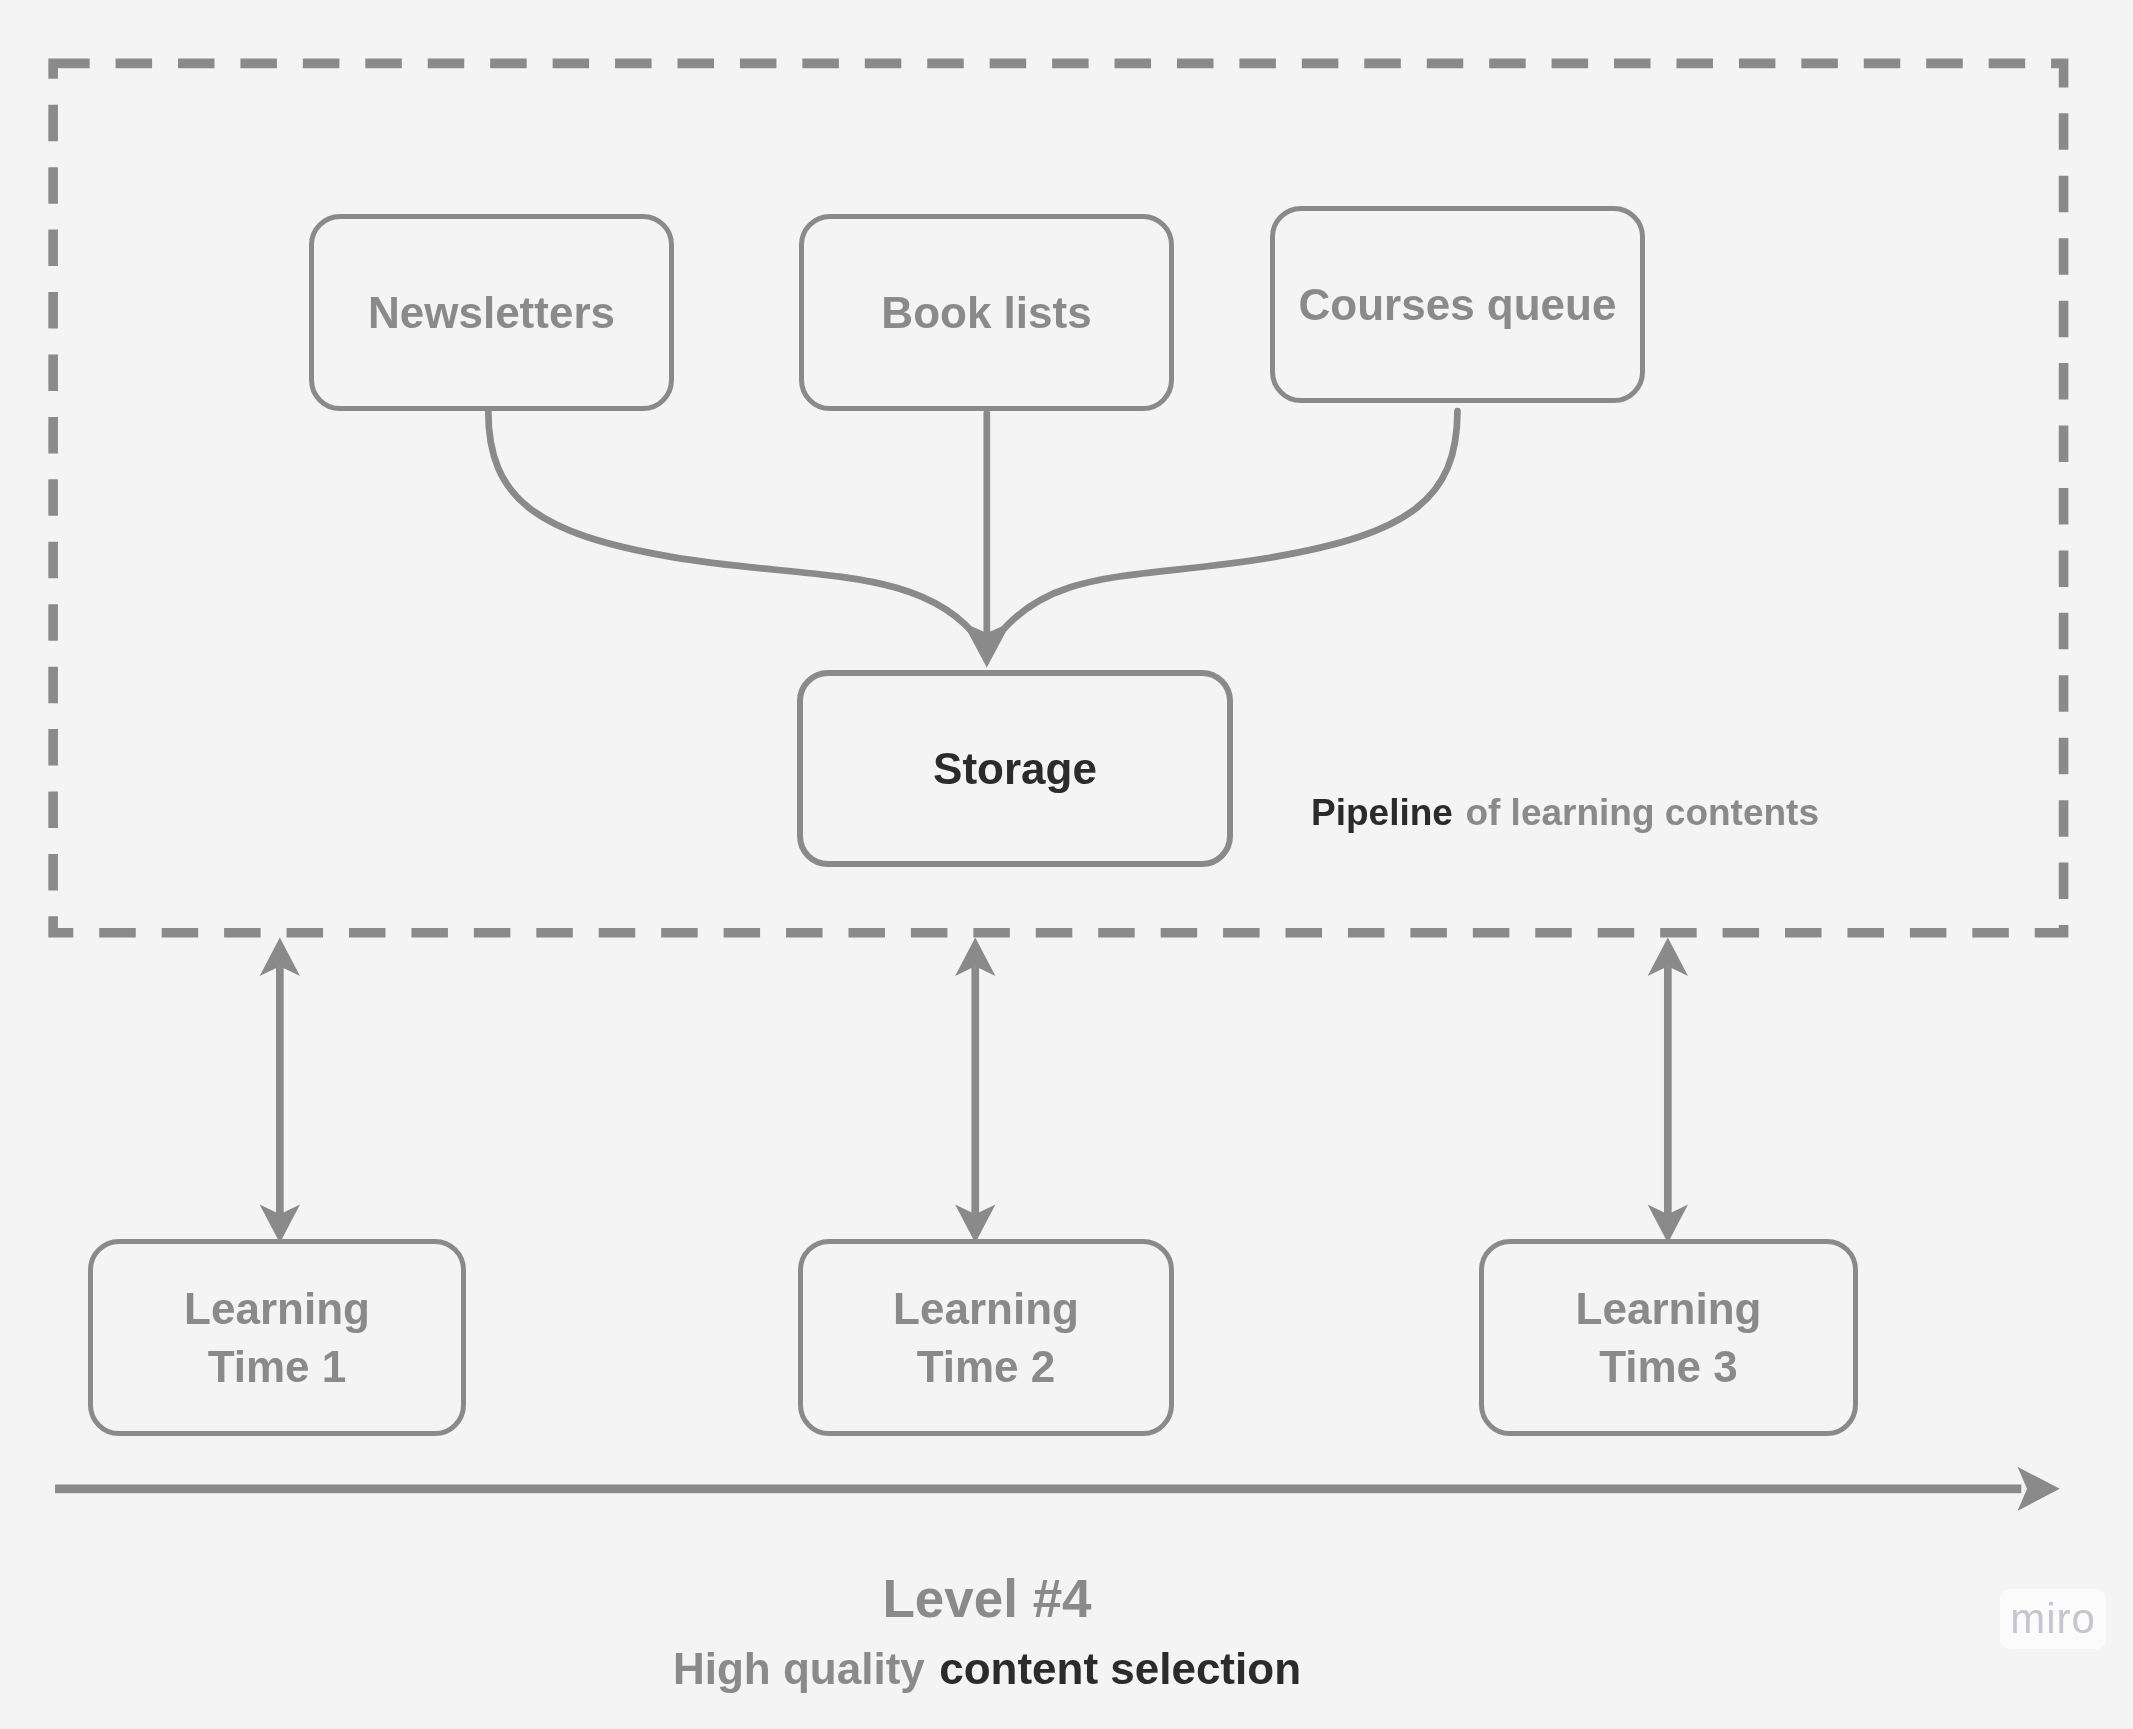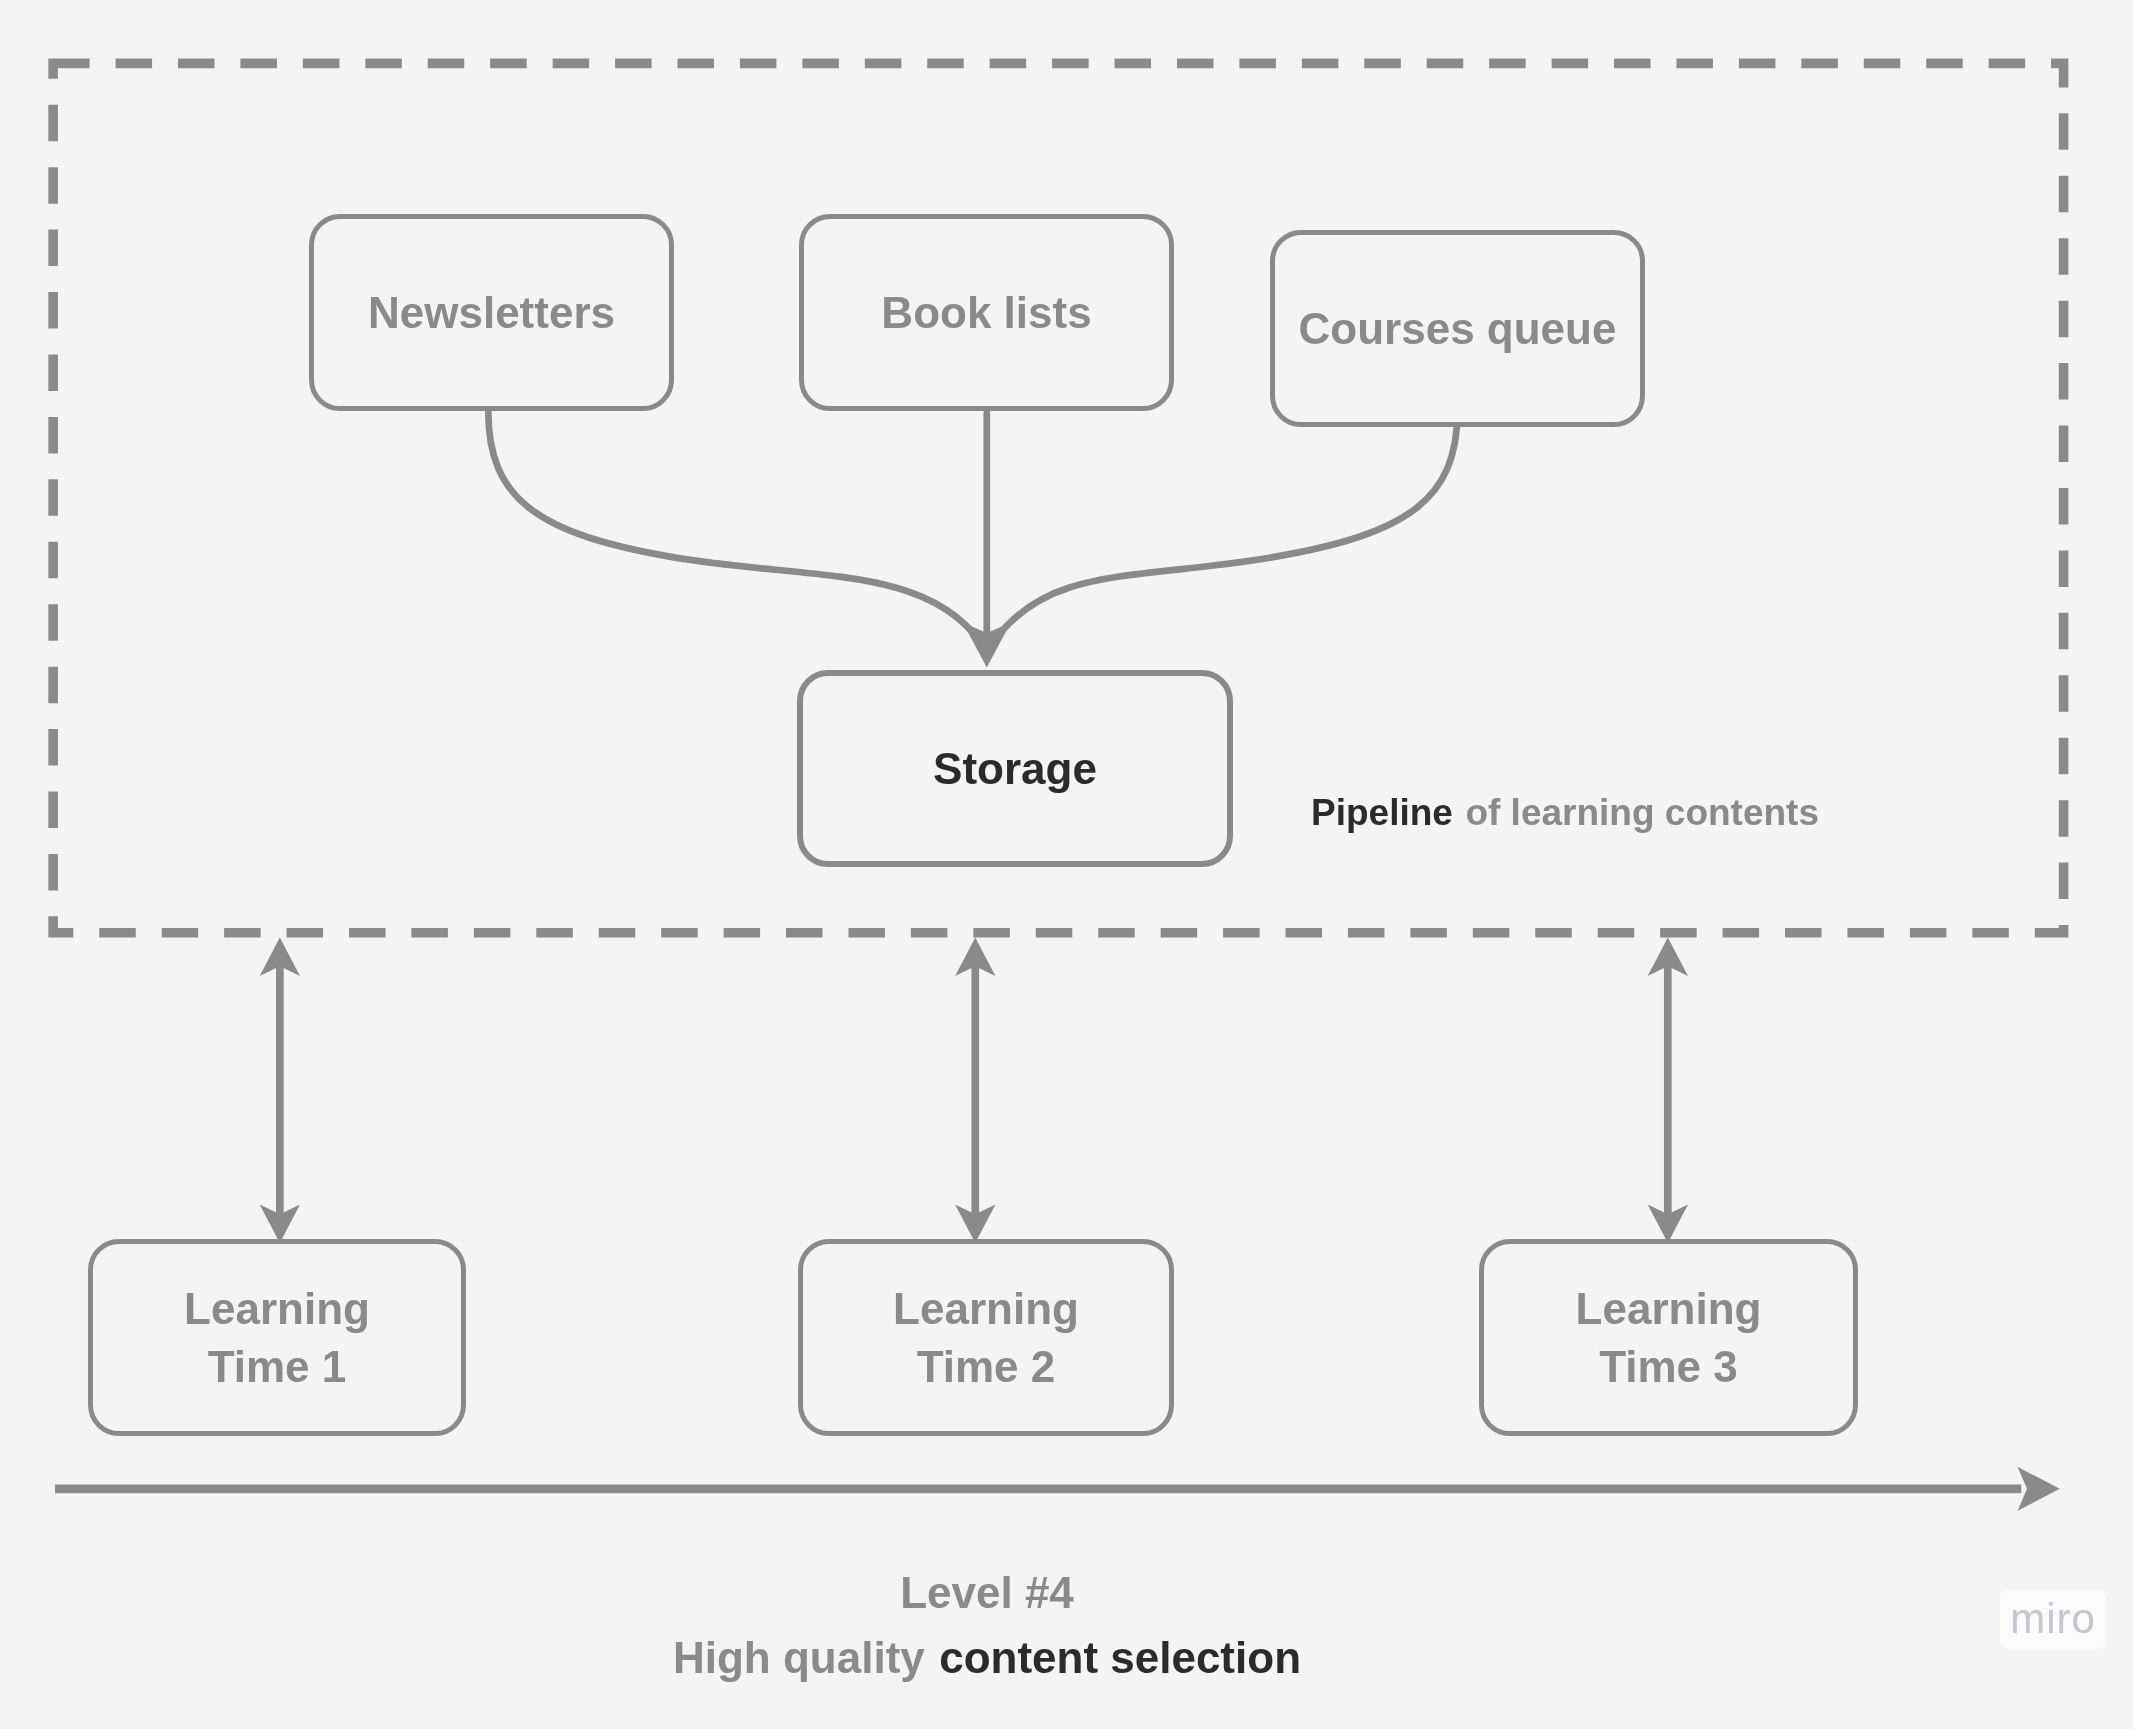--- a/index.html
+++ b/index.html
@@ -38,21 +38,21 @@
     left:1565px;top:813px;transform:translate(-50%,-50%);
     white-space:nowrap;font-weight:700;font-size:37px;
   }
   .caption .cap-bold{color:var(--text-dark);}
   .caption .cap-rest{color:var(--text-gray);margin-left:12.5px;}
   .footer{
     position:absolute;z-index:2;
     left:987px;top:1568px;transform:translateX(-50%);
     text-align:center;white-space:nowrap;
   }
-  .footer-line1{font-weight:700;font-size:44px;color:var(--text-gray);margin-bottom:15.4px;}
+  .footer-line1{font-weight:700;font-size:53px;color:var(--text-gray);margin-bottom:15.4px;}
   .footer-line2{font-weight:700;font-size:44px;}
   .footer-line2 .fg{color:var(--text-gray);}
   .footer-line2 .fd{color:var(--text-dark);margin-left:14.4px;}
   .watermark{
     position:absolute;z-index:2;
     left:2000px;top:1589px;width:106px;height:60px;
     background:var(--watermark-bg);border-radius:9.6px;
     display:flex;align-items:center;justify-content:center;
     font-size:42px;font-weight:500;letter-spacing:1px;
     color:var(--watermark-text);
@@ -95,21 +95,21 @@
       <polygon points="2144,1550 2100,1573 2110,1550 2100,1527" class="stroke-fill"></polygon>
     </g>
   </svg>
 
   <div class="node" style="left:309px;top:214px;width:365px;height:197px;">
     <span>Newsletters</span>
   </div>
   <div class="node" style="left:799px;top:214px;width:375px;height:197px;">
     <span>Book lists</span>
   </div>
-  <div class="node" style="left:1270px;top:230px;width:375px;height:197px;">
+  <div class="node" style="left:1270px;top:206px;width:375px;height:197px;">
     <span>Courses queue</span>
   </div>
 
   <div class="node node--dark" style="left:797px;top:670px;width:436px;height:197px;border-width:6.7px;">
     <span>Storage</span>
   </div>
 
   <div class="caption">
     <span class="cap-bold">Pipeline</span><span class="cap-rest">of learning contents</span>
   </div>

